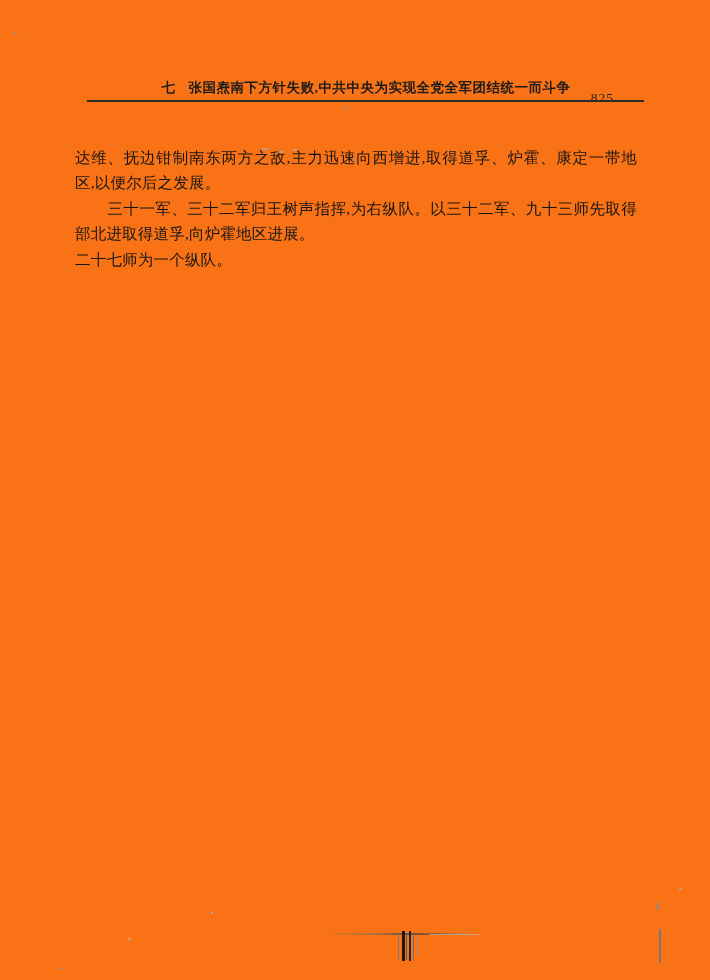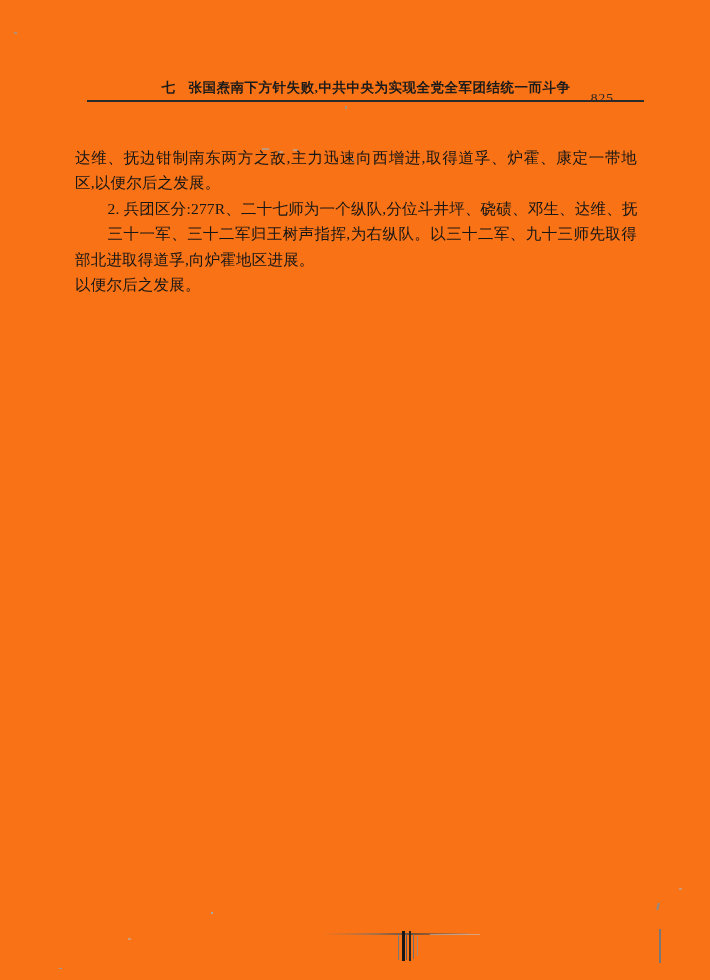--- a/index.html
+++ b/index.html
@@ -98,24 +98,23 @@
     <div class="header-title-wrap">
       <span class="chapter-label">七</span><span>张国焘南下方针失败,中共中央为实现全党全军团结统一而斗争</span>
     </div>
     <div class="page-number">825</div>
   </div>
   <div class="header-rule"></div>
 
   <div class="body-text">
       <div class="line">达维、抚边钳制南东两方之敌,主力迅速向西增进,取得道孚、炉霍、康定一带地</div>
       <div class="line para-end">区,以便尔后之发展。</div>
-      <div class="line indent">2. 兵团区分:277R、二十七师为一个纵队,分位斗井坪、硗碛、邓生、达维、抚</div>
       <div class="line indent">三十一军、三十二军归王树声指挥,为右纵队。以三十二军、九十三师先取得</div>
       <div class="line para-end">部北进取得道孚,向炉霍地区进展。</div>
-      <div class="line para-end">以便尔后之发展。</div>
+      <div class="line para-end">二十七师为一个纵队。</div>
     </div>
 
   <div class="artifact" style="left:14px; top:32px; width:3px; height:2px; background:#9a9a9a; opacity:.7;"></div>
   <div class="artifact" style="left:262px; top:148px; width:7px; height:2px; background:#aaa; opacity:.65;"></div>
   <div class="artifact" style="left:278px; top:151px; width:5px; height:2px; background:#b5b5b5; opacity:.6;"></div>
   <div class="artifact" style="left:293px; top:149px; width:5px; height:2px; background:#b0b0b0; opacity:.6;"></div>
   <div class="artifact" style="left:352px; top:159px; width:2px; height:2px; background:#888;"></div>
   <div class="artifact" style="left:345px; top:106px; width:2px; height:3px; background:#999; opacity:.8;"></div>
   <div class="artifact" style="left:211px; top:912px; width:2px; height:2px; background:#aaa;"></div>
   <div class="artifact" style="left:59px; top:968px; width:3px; height:1px; background:#9c9c9c;"></div>

